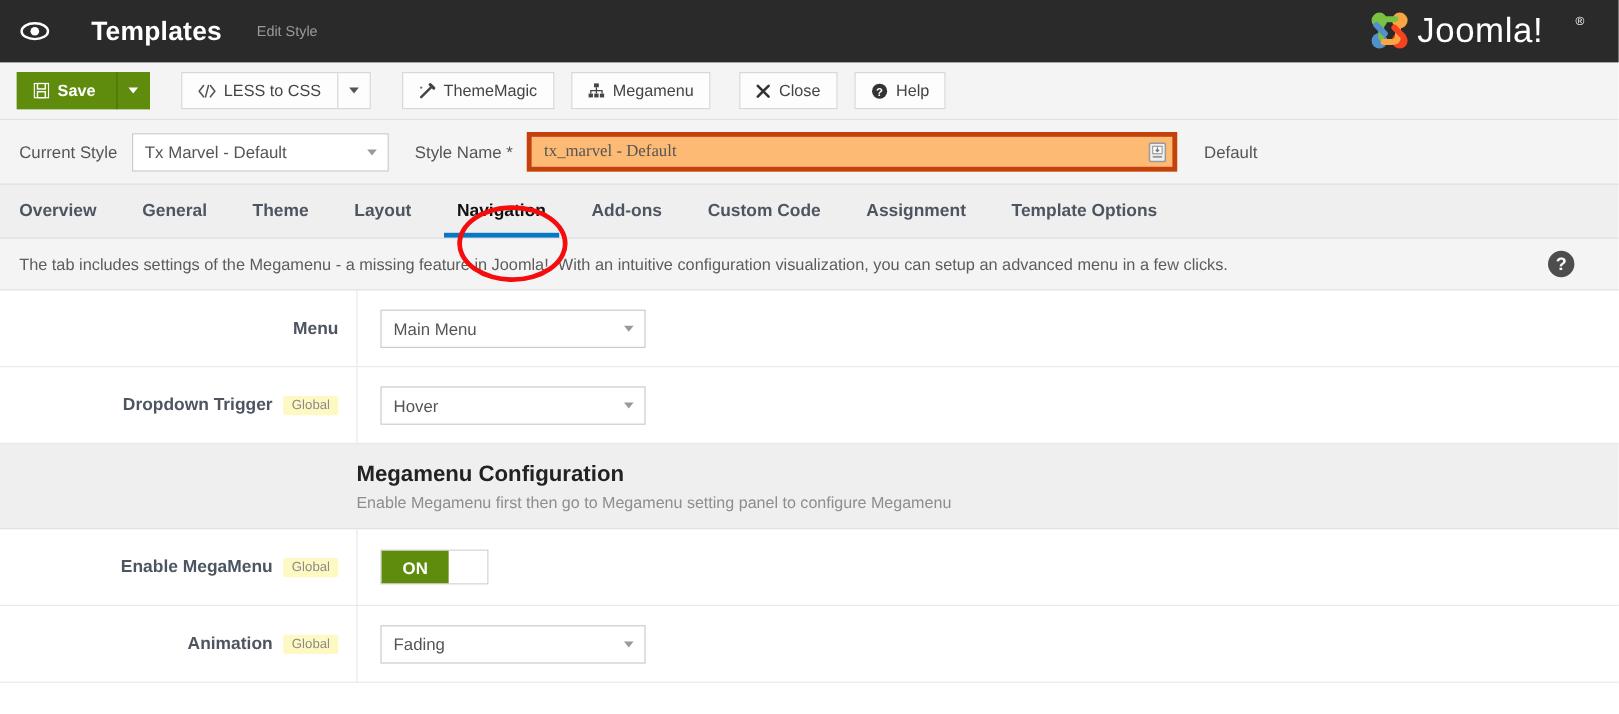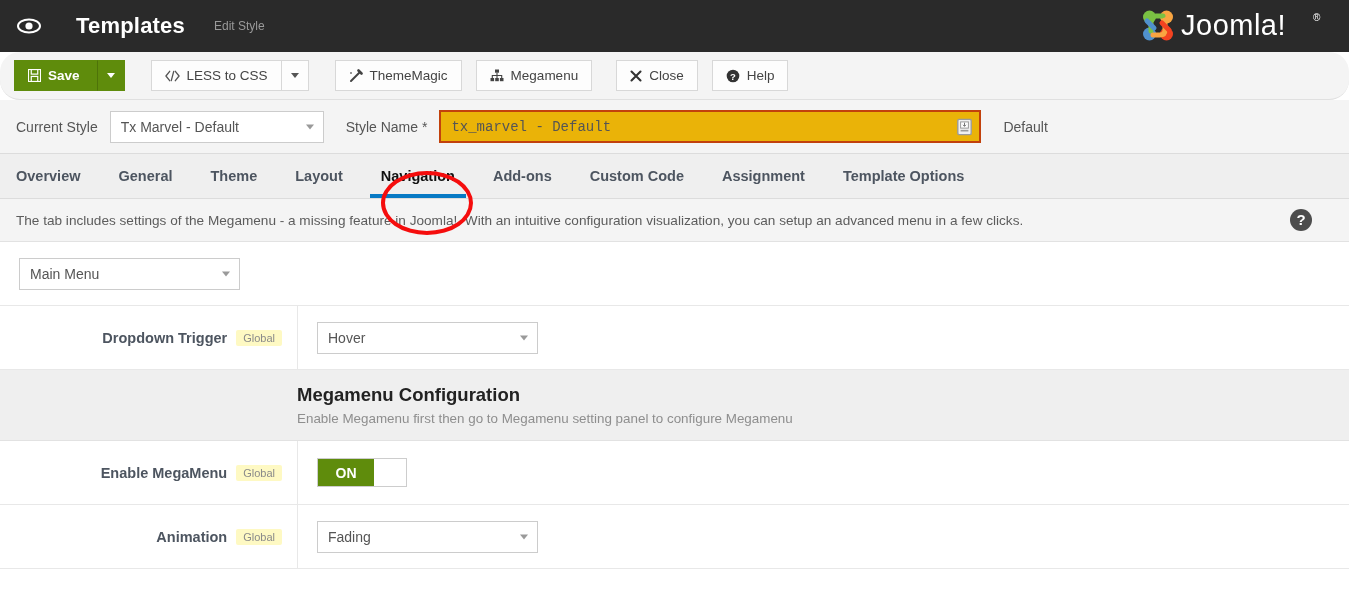--- a/index.html
+++ b/index.html
@@ -46,21 +46,20 @@
 
   
   .toolbar {
     height: 48px;
     background: #f4f4f4;
     border-bottom: 1px solid #e0e0e0;
     display: flex;
     align-items: center;
     padding: 0 14px;
     gap: 0;
-    border-radius: 20px;
   }
   .btn-group { display: flex; align-items: center; margin-right: 12px; }
   .btn {
     height: 31px;
     display: inline-flex;
     align-items: center;
     justify-content: center;
     gap: 7px;
     padding: 0 13px;
     font-size: 13.5px;
@@ -134,26 +133,26 @@
   #current-style-select { width: 214px; margin-left: 12px; }
 
   .text-input-wrap {
     position: relative;
     width: 542px;
     height: 33px;
     margin-left: 12px;
   }
   .text-input {
     width: 100%; height: 100%;
-    border: 2px solid #c2410c;
-    background: #eab308;
+    border: 4px solid #c2410c;
+    background: #fdba74;
     font-size: 14px;
     color: #555;
     padding: 0 40px 0 10px;
-    font-family: Liberation Mono, monospace;
+    font-family: Liberation Serif, serif;
   }
   .input-addon {
     position: absolute;
     right: 8px; top: 50%;
     transform: translateY(-50%);
     width: 17px; height: 19px;
     display: flex; align-items: center; justify-content: center;
   }
   #default-label { margin-left: 22px; }
   #default-select {
@@ -495,20 +494,23 @@
     <svg width="24" height="24" viewBox="0 0 24 24">
       <circle cx="12" cy="12" r="11" fill="#4d4d4d"></circle>
       <text x="12" y="17" font-family="Liberation Sans, sans-serif" font-size="15" font-weight="bold" fill="#ffffff" text-anchor="middle">?</text>
     </svg>
   </span>
 </div>
 
 <div class="form-area">
 
   <div class="row">
+    <div class="row-label">
+      <span class="row-label-text">Menu</span>
+    </div>
     <div class="row-control">
       <div class="select-box">
         <span>Main Menu</span>
         <span class="sel-caret"></span>
       </div>
     </div>
   </div>
 
   <div class="row">
     <div class="row-label">

